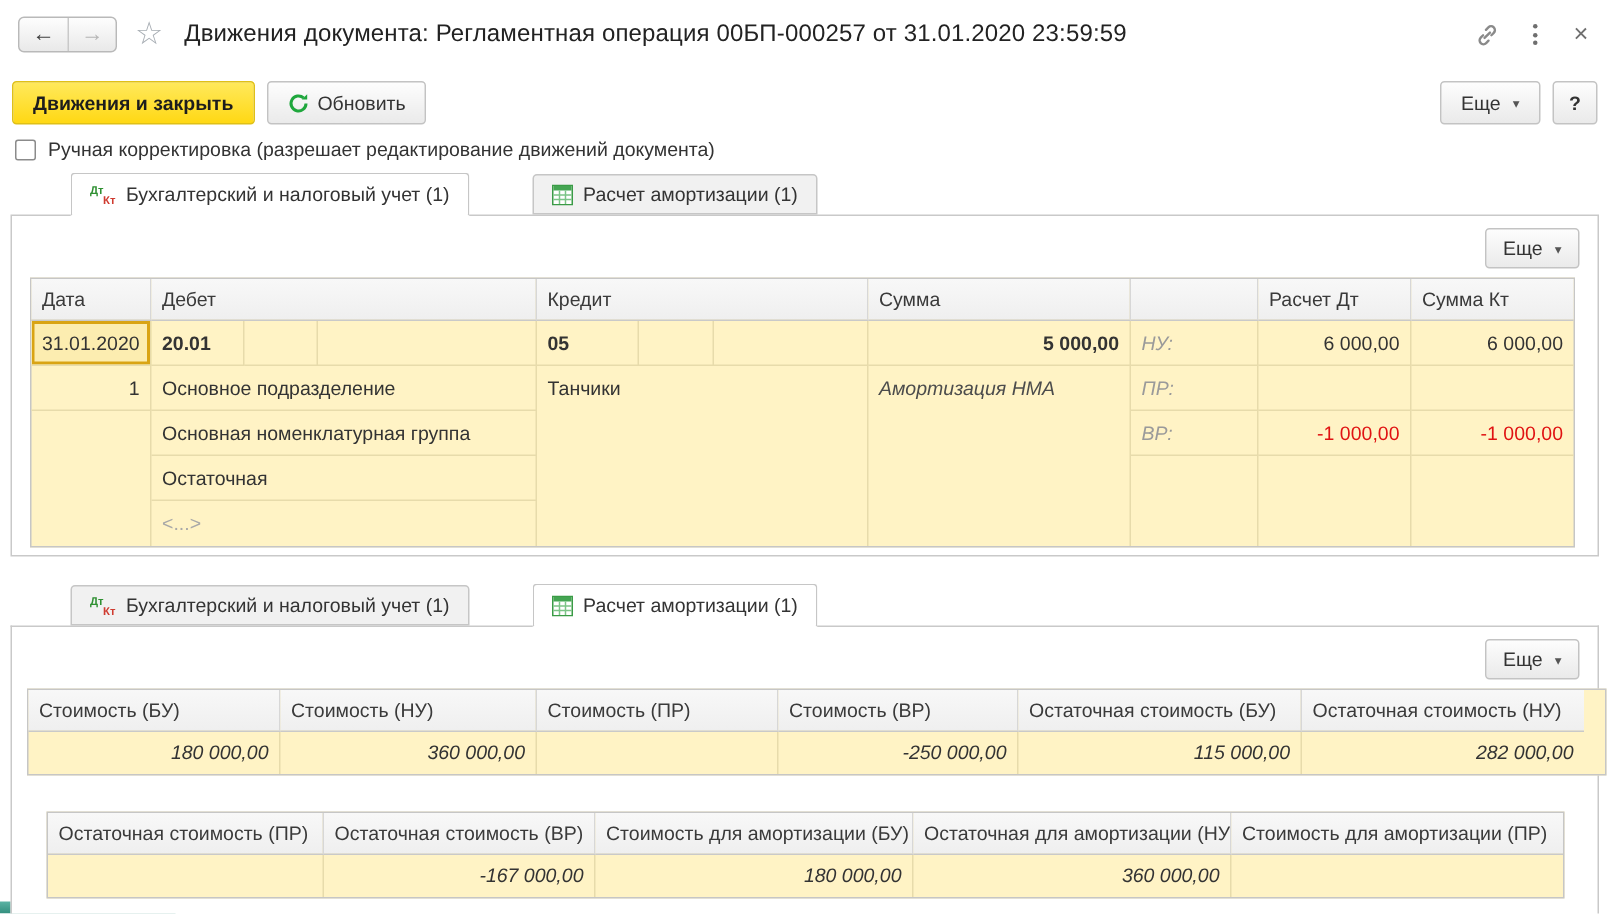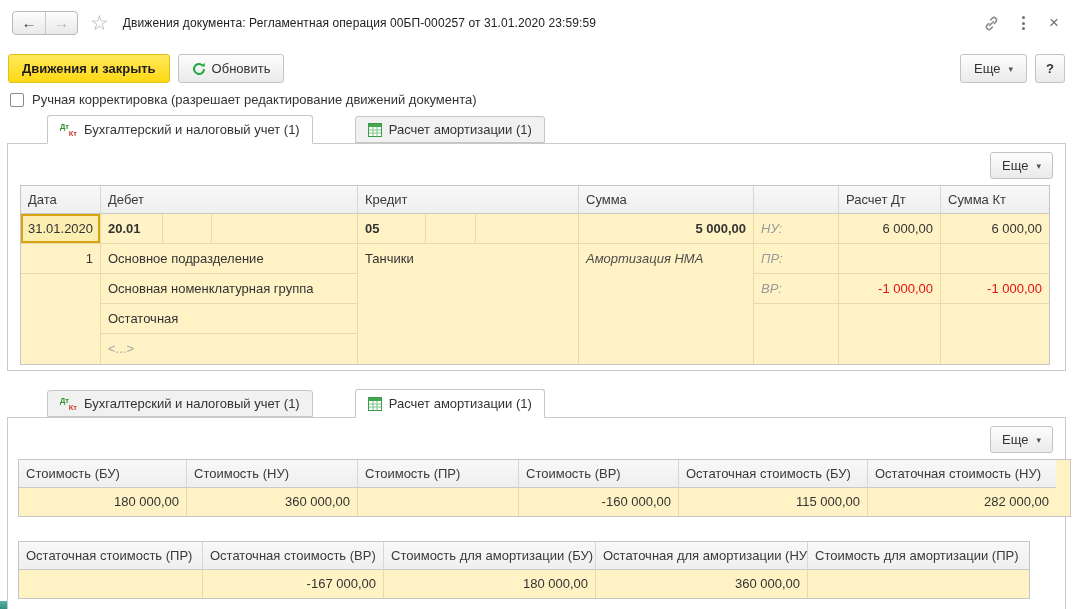--- a/index.html
+++ b/index.html
@@ -7,21 +7,21 @@
     font-family:"Liberation Sans", sans-serif; font-size:13px; color:#333; position:relative; }
 
   
   .titlebar { display:flex; align-items:center; height:46px; padding:0 12px; }
   .navpair { display:flex; border:1px solid #b9b9b9; border-radius:4px; overflow:hidden;
     background:linear-gradient(#fdfdfd,#e9e9e9); height:24px; }
   .navbtn { width:32px; text-align:center; line-height:22px; font-size:15px; cursor:default; }
   .navbtn.back { color:#3c3c3c; }
   .navbtn.fwd  { color:#b5b5b5; border-left:1px solid #c9c9c9; }
   .star { font-size:21px; color:#a8aeb4; margin:0 14px 0 12px; line-height:24px; }
-  .wtitle { font-size:12px; color:#222; white-space:nowrap; letter-spacing:.1px; }
+  .wtitle { font-size:16px; color:#222; white-space:nowrap; letter-spacing:.1px; }
   .titlebar .spacer { flex:1; }
   .winicon { color:#7d7d7d; margin-left:18px; display:flex; align-items:center; }
   .dots { display:flex; flex-direction:column; gap:2.5px; padding:2px 4px; }
   .dots i { width:3px; height:3px; border-radius:50%; background:#6f6f6f; }
   .closex { font-size:17px; color:#6f6f6f; padding:0 2px; }
 
   
   .toolbar { display:flex; align-items:center; padding:8px 8px 0 8px; gap:8px; }
   .btn { height:29px; display:inline-flex; align-items:center; gap:6px; padding:0 13px;
     border:1px solid #c3c3c3; border-radius:3px; background:linear-gradient(#fdfdfd,#eaeaea);
@@ -53,37 +53,37 @@
   .panel-toolbar { display:flex; justify-content:flex-end; padding:8px 12px 6px 0; }
   .btn.small { height:27px; padding:0 11px; }
 
   
   .grid { display:grid; border:1px solid #c6c6c6; background:#fff3c5; }
   .th { background:linear-gradient(#f8f8f8,#efefef); border-right:1px solid #d7d7d7;
     border-bottom:1px solid #c9c9c9; line-height:27px; padding:0 7px; color:#3a3a3a;
     white-space:nowrap; overflow:hidden; }
   .td { border-right:1px solid #e7dbab; border-bottom:1px solid #e7dbab; line-height:29px;
     padding:0 7px; white-space:nowrap; overflow:hidden; }
-  .td.h28 { line-height:27px; }
+  .td.h28 { line-height:27px;font-style:italic; }
   .lc { border-right:none; }
   .lr { border-bottom:none; }
   .num { text-align:right; }
   .bold { font-weight:bold; }
   .red { color:#e01212; }
   .graylbl { color:#9a9a9a; font-style:italic; }
   .caption { font-style:italic; color:#4c4c4c; }
   .dim { color:#a8a8a8; }
   .selcell { box-shadow:inset 0 0 0 2px #d9a414; background:#fcedb0; }
 
   .t1 { grid-template-columns:80px 62px 49px 146px 68px 50px 103px 175px 85px 102px 108px;
         grid-template-rows:28px 30px 30px 30px 30px 30px; margin-left:12px; width:1030px; }
   .t2 { grid-template-columns:168px 171px 161px 160px 189px 188px;
         grid-template-rows:28px 28px; margin-left:10px; width:1053px; }
   .t3 { grid-template-columns:184px 181px 212px 212px 221px;
-        grid-template-rows:28px 28px; margin-left:10px; width:1012px; margin-top:24px; }
+        grid-template-rows:28px 28px; margin-left:23px; width:1012px; margin-top:24px; }
 
   .gap12 { height:12px; }
 
   .edge-fragment { position:absolute; left:0; bottom:0; width:117px; height:8px;
     background:linear-gradient(#5bb3a4,#338f7e); }
 
   svg { display:block; }
 </style>
 </head>
 <body>
@@ -244,21 +244,21 @@
     <div class="th h28" style="grid-area:1/1">Стоимость (БУ)</div>
     <div class="th h28" style="grid-area:1/2">Стоимость (НУ)</div>
     <div class="th h28" style="grid-area:1/3">Стоимость (ПР)</div>
     <div class="th h28" style="grid-area:1/4">Стоимость (ВР)</div>
     <div class="th h28" style="grid-area:1/5">Остаточная стоимость (БУ)</div>
     <div class="th h28 lc" style="grid-area:1/6">Остаточная стоимость (НУ)</div>
 
     <div class="td h28 num lr" style="grid-area:2/1">180 000,00</div>
     <div class="td h28 num lr" style="grid-area:2/2">360 000,00</div>
     <div class="td h28 num lr" style="grid-area:2/3"></div>
-    <div class="td h28 num lr" style="grid-area:2/4">-160 000,00</div>
+    <div class="td h28 num lr" style="grid-area:2/4">-250 000,00</div>
     <div class="td h28 num lr" style="grid-area:2/5">115 000,00</div>
     <div class="td h28 num lr lc" style="grid-area:2/6">282 000,00</div>
   </div>
 
   <div class="grid t3">
     <div class="th h28" style="grid-area:1/1">Остаточная стоимость (ПР)</div>
     <div class="th h28" style="grid-area:1/2">Остаточная стоимость (ВР)</div>
     <div class="th h28" style="grid-area:1/3">Стоимость для амортизации (БУ)</div>
     <div class="th h28" style="grid-area:1/4">Остаточная для амортизации (НУ)</div>
     <div class="th h28 lc" style="grid-area:1/5">Стоимость для амортизации (ПР)</div>

